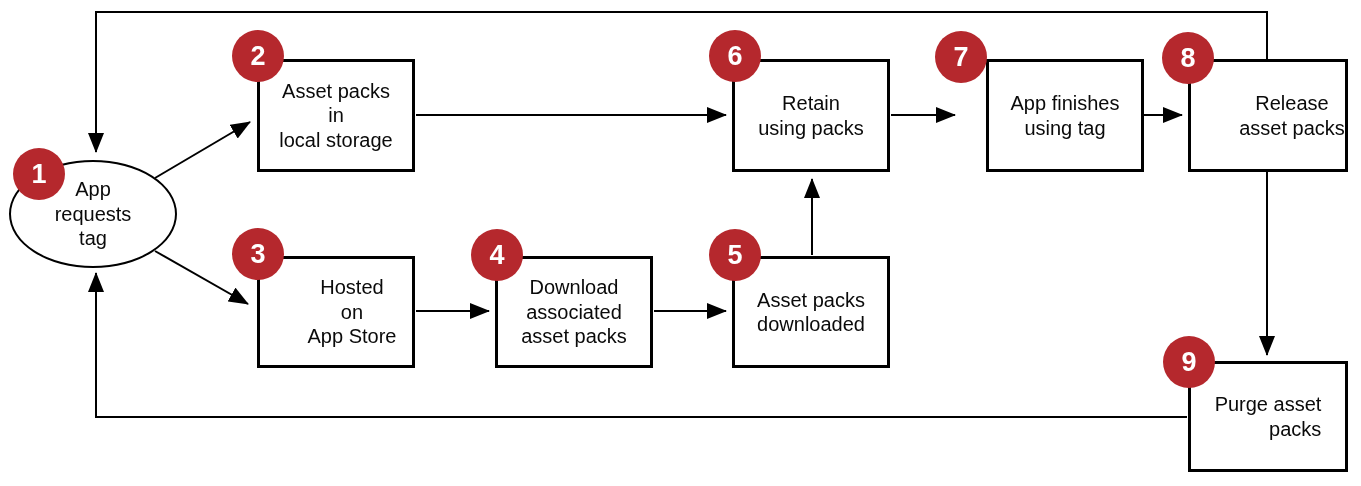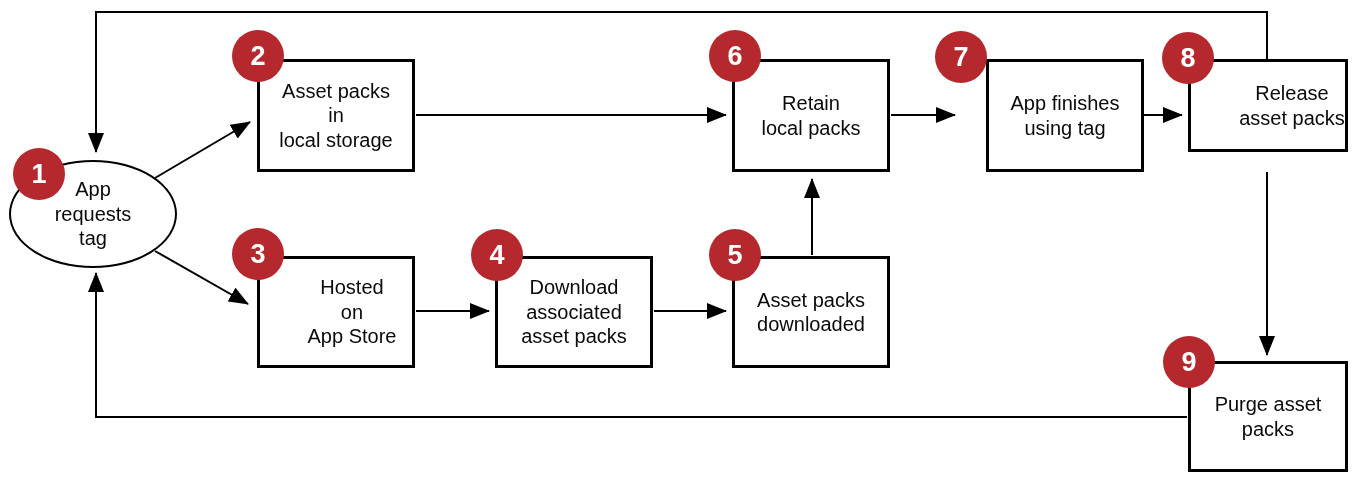--- a/index.html
+++ b/index.html
@@ -51,22 +51,22 @@
     z-index: 3;
   }
   
   #n1 { left: 9px;    top: 160px; width: 168px; height: 108px; }
   #n2 { left: 257px;  top: 59px;  width: 158px; height: 113px; }
   #n3 { left: 257px;  top: 256px; width: 158px; height: 112px; padding-left: 32px; }
   #n4 { left: 495px;  top: 256px; width: 158px; height: 112px; }
   #n5 { left: 732px;  top: 256px; width: 158px; height: 112px; }
   #n6 { left: 732px;  top: 59px;  width: 158px; height: 113px; }
   #n7 { left: 961px;  top: 59px;  width: 158px; height: 113px; margin-left: 25px; }
-  #n8 { left: 1188px; top: 59px;  width: 160px; height: 93px; padding-left: 48px; }
-  #n9 { left: 1188px; top: 361px; width: 160px; height: 111px; }
+  #n8 { left: 1188px; top: 59px;  width: 160px; height: 113px; padding-left: 48px; }
+  #n9 { left: 1188px; top: 361px; width: 160px; height: 111px; text-align: right; }
   
   #b1 { left: 13px;   top: 148px; }
   #b2 { left: 232px;  top: 30px;  }
   #b3 { left: 232px;  top: 228px; }
   #b4 { left: 471px;  top: 229px; }
   #b5 { left: 709px;  top: 229px; }
   #b6 { left: 709px;  top: 30px;  }
   #b7 { left: 935px;  top: 31px;  }
   #b8 { left: 1162px; top: 32px;  }
   #b9 { left: 1163px; top: 336px; }
@@ -104,21 +104,21 @@
 local storage</div>
   <div id="n3" class="node">Hosted
 on
 App Store</div>
   <div id="n4" class="node">Download
 associated
 asset packs</div>
   <div id="n5" class="node">Asset packs
 downloaded</div>
   <div id="n6" class="node">Retain
-local packs</div>
+using packs</div>
   <div id="n7" class="node">App finishes
 using tag</div>
   <div id="n8" class="node">Release
 asset packs</div>
   <div id="n9" class="node">Purge asset
 packs</div>
 
   <div id="b1" class="badge" style="background: rgb(181, 40, 45); color: rgb(255, 255, 255);">1</div>
   <div id="b2" class="badge" style="background: rgb(181, 40, 45); color: rgb(255, 255, 255);">2</div>
   <div id="b3" class="badge" style="background: rgb(181, 40, 45); color: rgb(255, 255, 255);">3</div>

